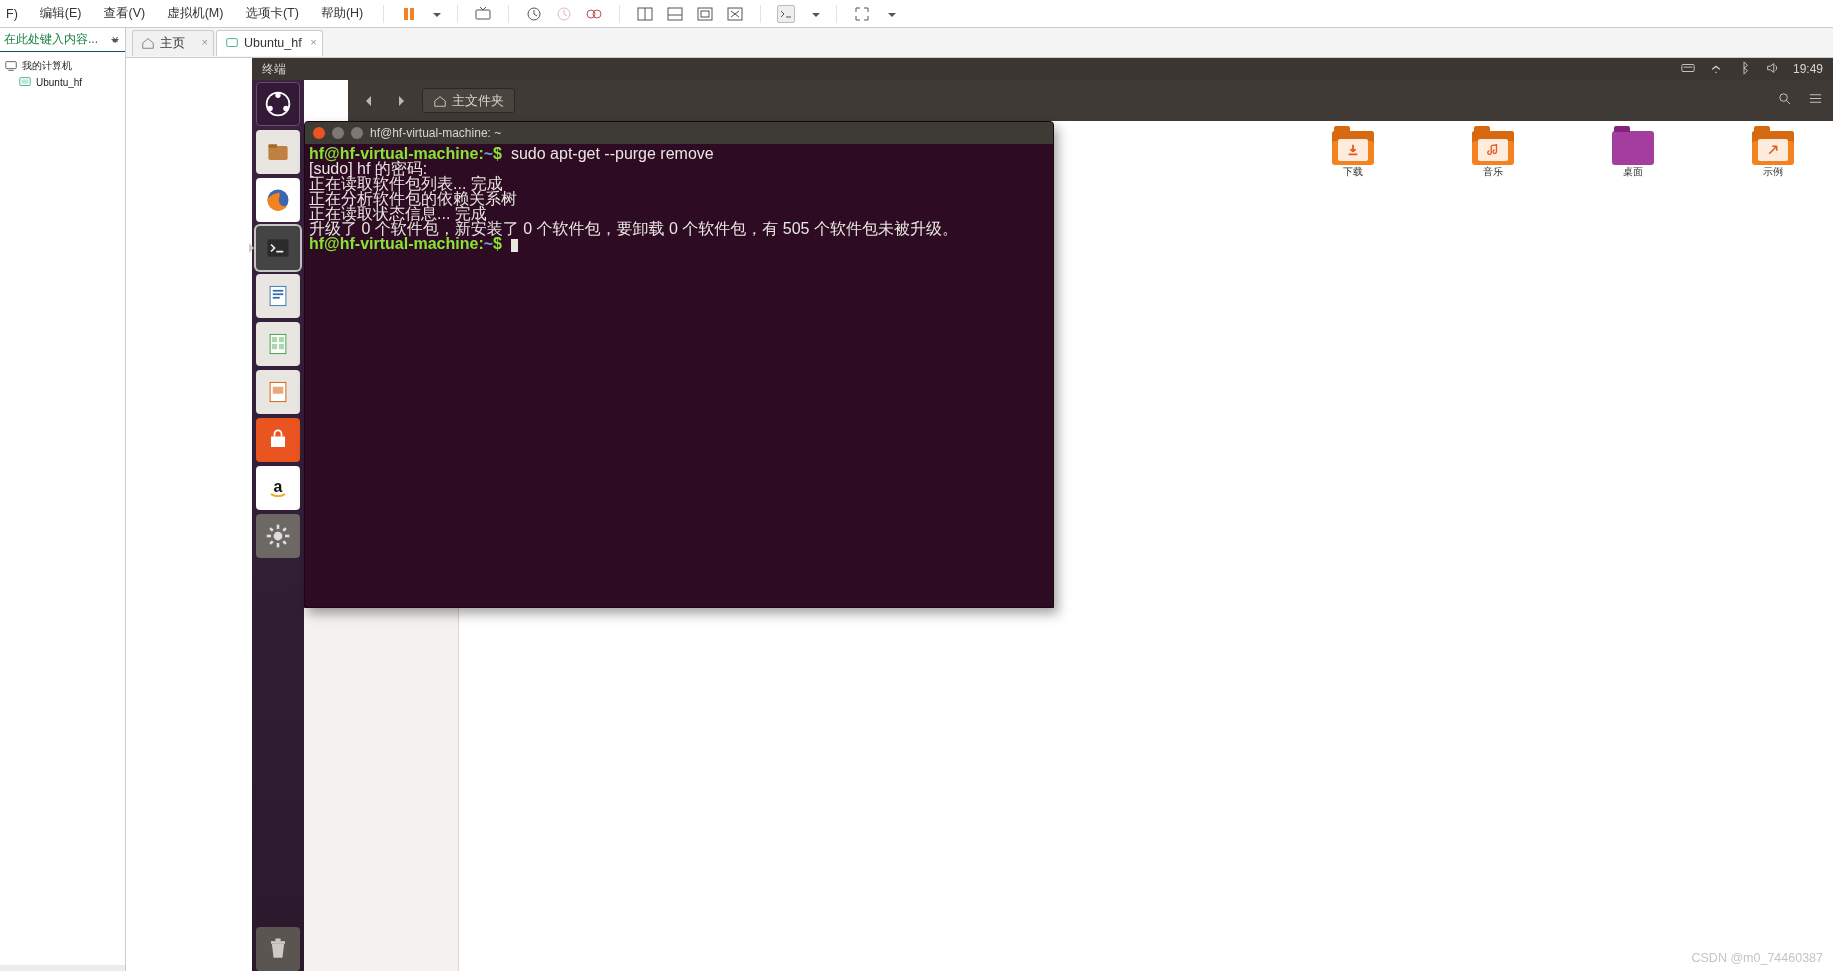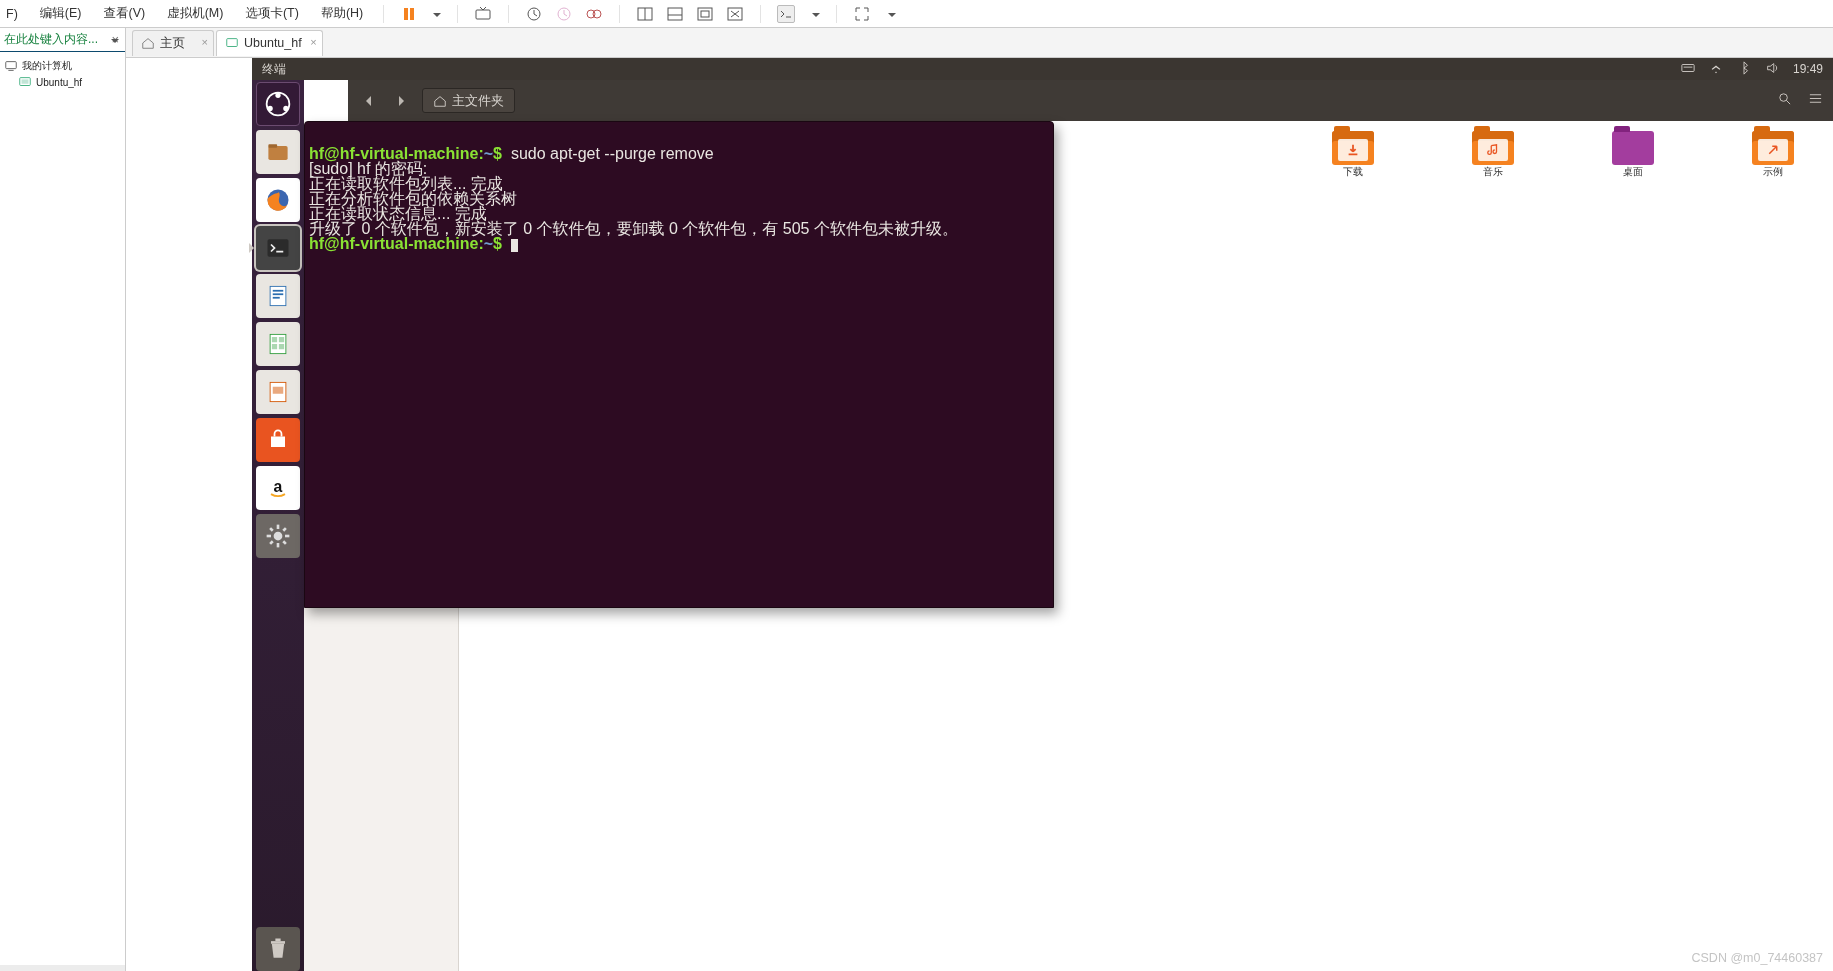--- a/index.html
+++ b/index.html
@@ -445,20 +445,26 @@
                     <path d="M3 13L13 3M13 3H7m6 0v6" stroke="#e95420" stroke-width="2" fill="none"></path>
                   </svg>
                 </div>
               </div>
             <span>示例</span>
           </div>
         </div>
       </div>
 
       <div class="term-window">
+        <div class="term-titlebar">
+          <span class="wbtn close"></span>
+          <span class="wbtn min"></span>
+          <span class="wbtn max"></span>
+          <span>hf@hf-virtual-machine: ~</span>
+        </div>
         <div class="term-body"><span class="prompt"><span>hf@hf-virtual-machine</span>:</span><span class="tilde">~</span><span class="prompt">$</span> <span class="cmd">sudo apt-get --purge remove</span>
 <span>[sudo] hf 的密码:</span>
 <span>正在读取软件包列表... 完成</span>
 <span>正在分析软件包的依赖关系树</span>
 <span>正在读取状态信息... 完成</span>
 <span>升级了 0 个软件包，新安装了 0 个软件包，要卸载 0 个软件包，有 505 个软件包未被升级。</span>
 <span class="prompt"><span>hf@hf-virtual-machine</span>:</span><span class="tilde">~</span><span class="prompt">$</span> <span class="cursor"></span></div>
       </div>
 
     </div>

